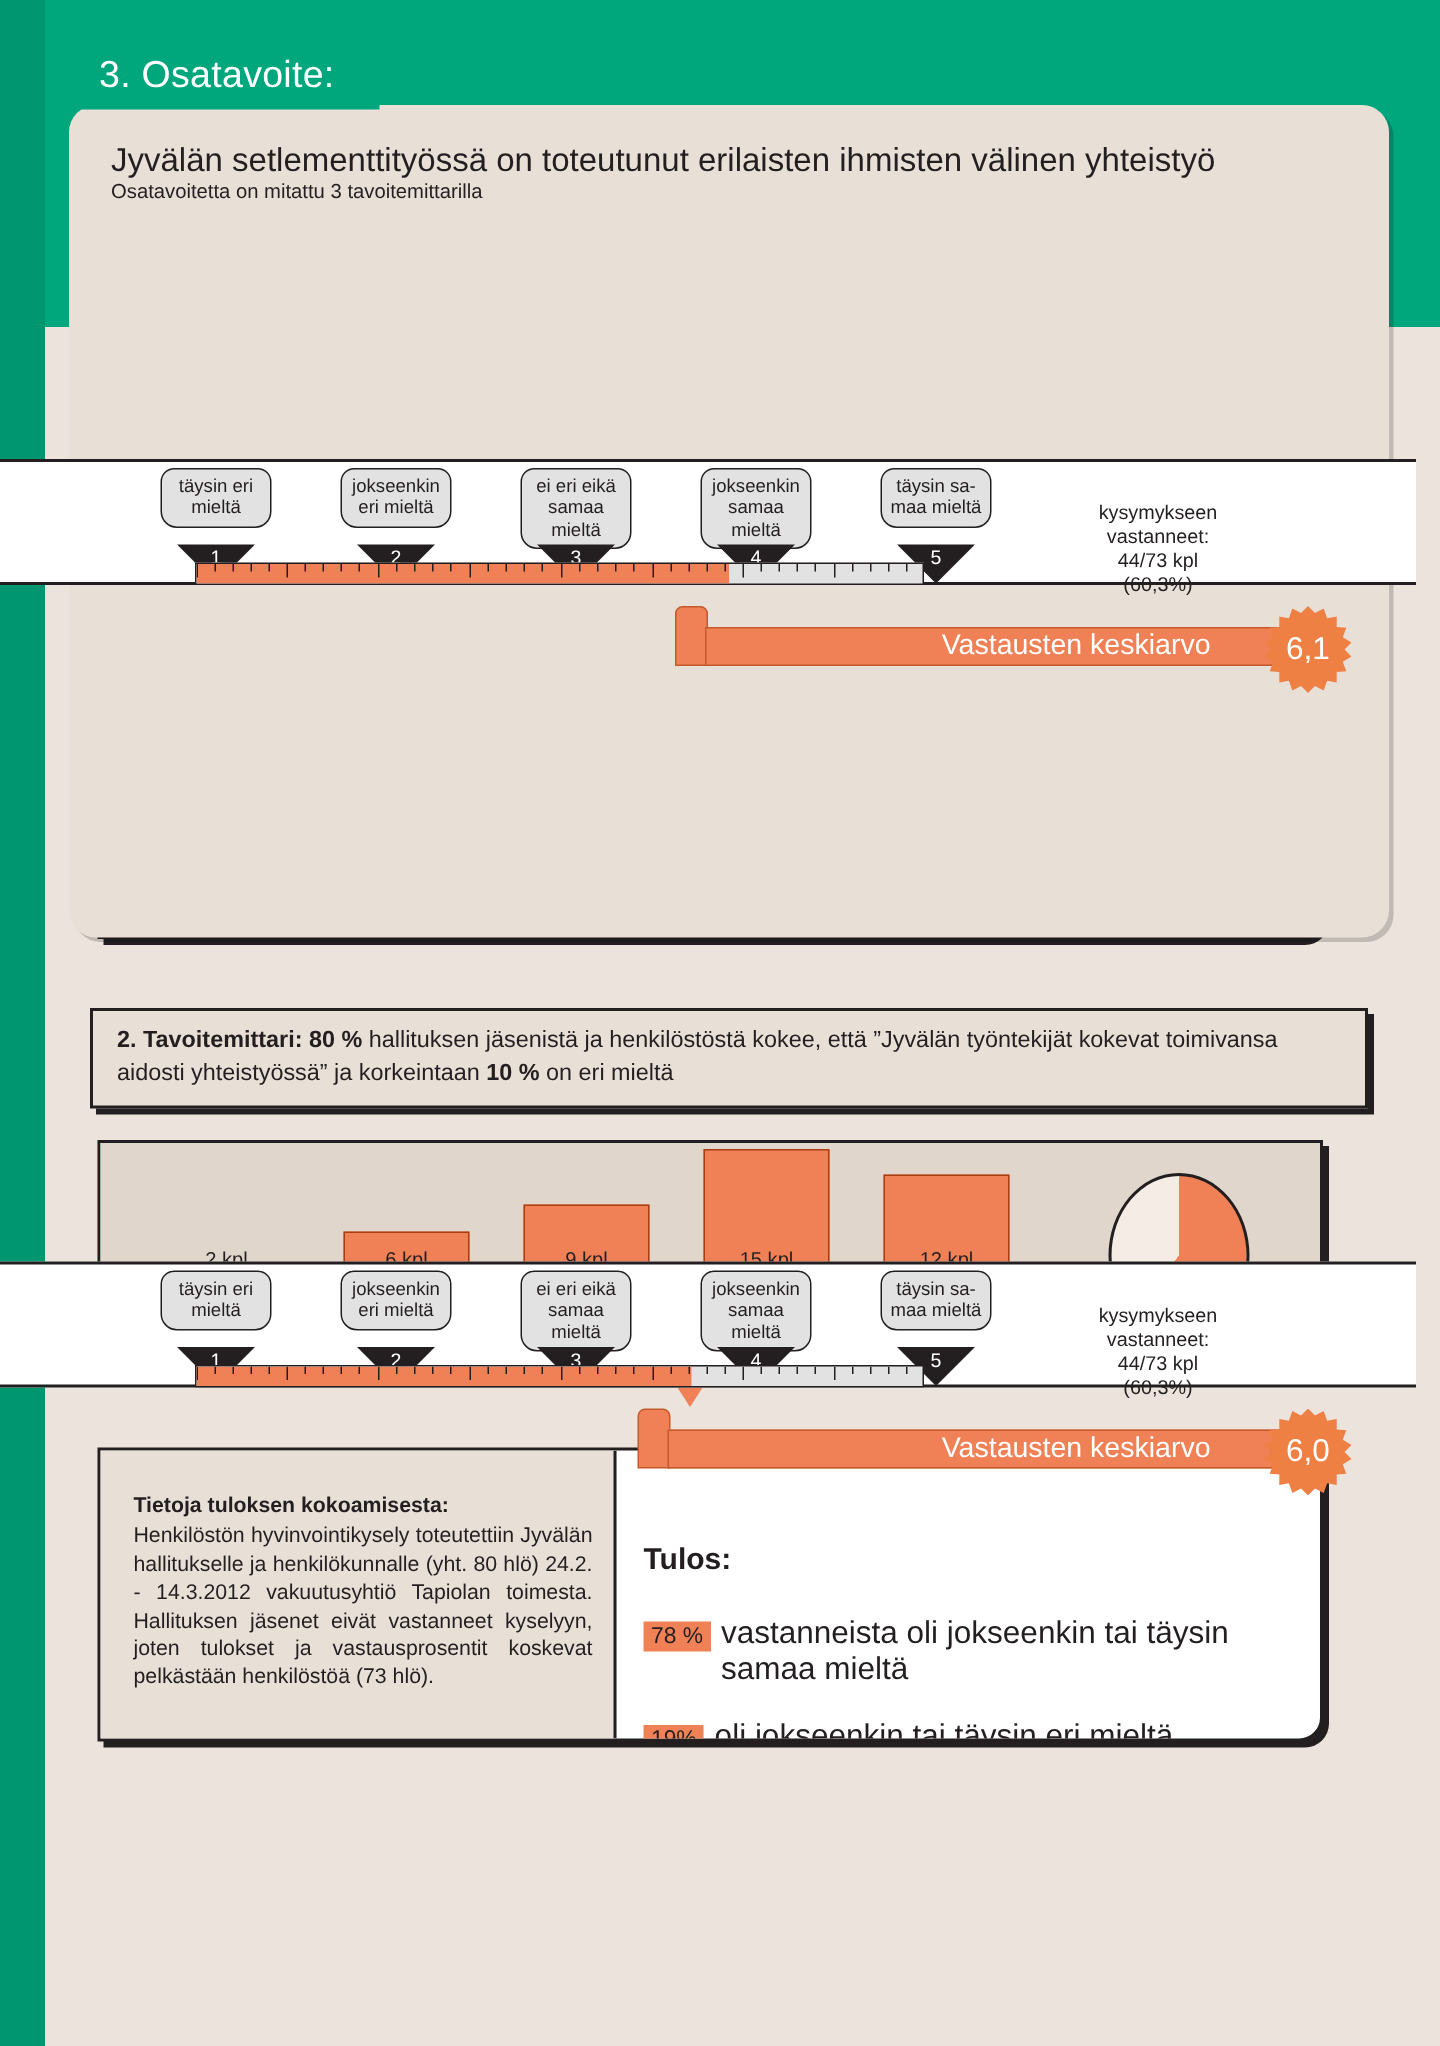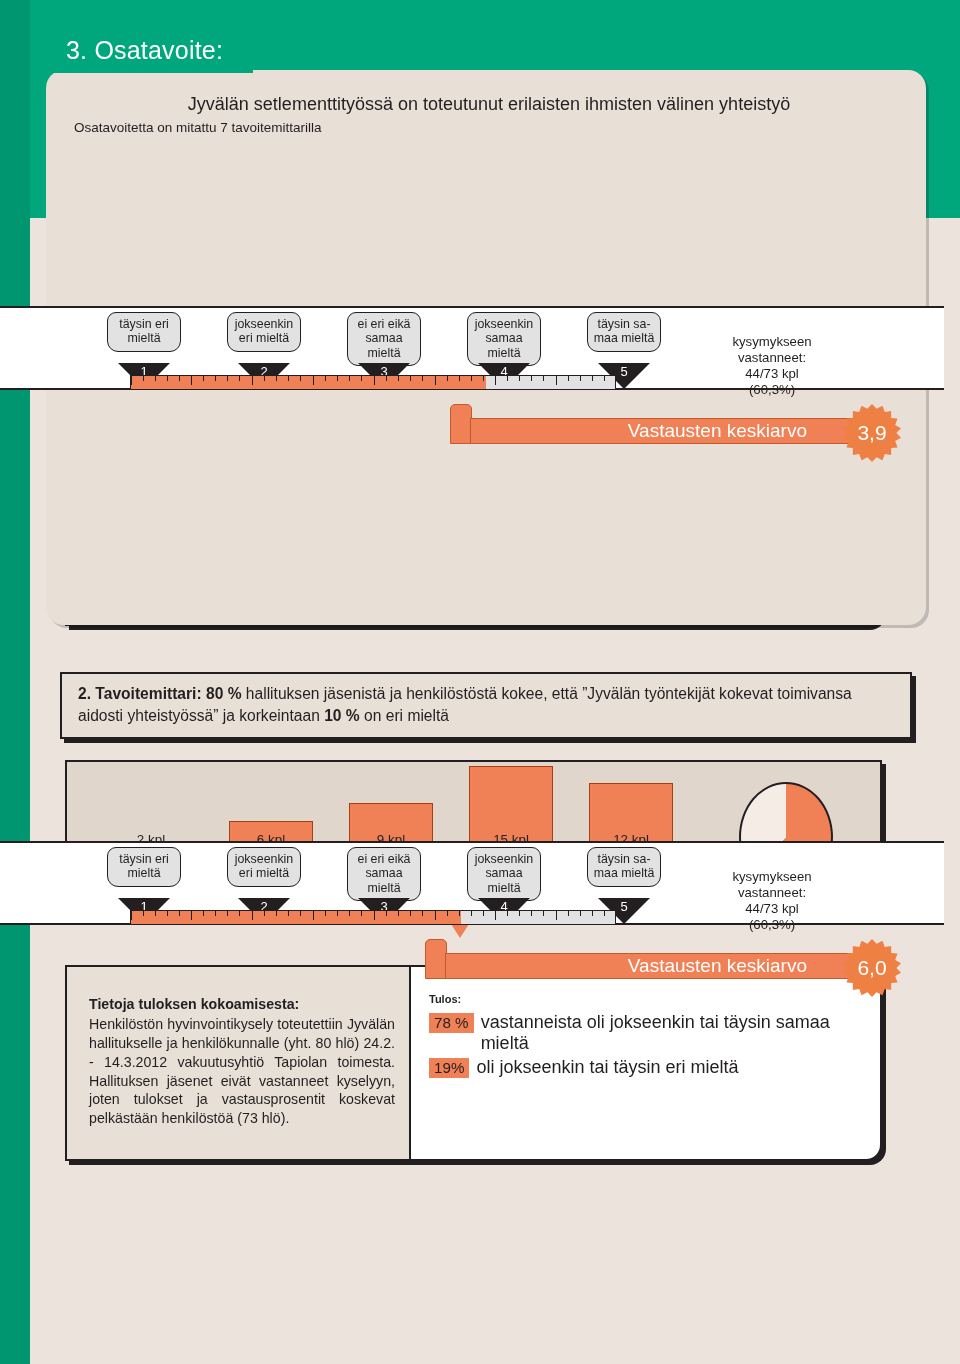--- a/index.html
+++ b/index.html
@@ -47,23 +47,22 @@
     position: absolute; left: 46px; top: 70px;
     width: 880px; height: 555px;
     background: #e8dfd6;
     border-radius: 18px 18px 18px 18px;
     z-index: 5;
     box-shadow: 3px 3px 0 rgba(0,0,0,0.18);
   }
   .panel-title {
     position: absolute; left: 28px; top: 24px;
     width: 830px;
-    font-size: 18px;
-    color: #231f20;
-    text-align: center;
+    font-size: 22px;
+    color: #231f20;
   }
   .panel-sub {
     position: absolute; left: 28px; top: 50px;
     font-size: 13.5px;
     color: #231f20;
   }
   
   .mbox {
     position: absolute;
     background: #e8dfd6;
@@ -237,30 +236,30 @@
     line-height: 1.33;
     color: #231f20;
     text-align: justify;
   }
   .info-left .ttl { font-weight: bold; display: block; margin-bottom: 1px; }
   .info-right {
     position: absolute; left: 344px; top: 0; right: 0; bottom: 0;
     padding: 26px 10px 10px 18px;
     color: #231f20;
   }
-  .res-title { font-weight: bold; font-size: 11px; margin-bottom: 7px; }
+  .res-title { font-weight: bold; font-size: 20px; margin-bottom: 7px; margin-top: 36px; }
   .res-row { display: flex; align-items: baseline; margin-bottom: 3px; }
   .res-pct {
     background: #f08055;
     padding: 1px 5px 2px 5px;
     font-size: 15.2px;
     margin-right: 7px;
     white-space: nowrap;
   }
-  .res-txt { font-size: 18px; }
+  .res-txt { font-size: 21px; margin-top: 18px; }
   .pagenum {
     position: absolute; left: 0; top: 1296px;
     width: 960px; text-align: center;
     font-size: 13px; color: #3b3b3b;
   }
 </style>
 </head>
 <body>
 
 <div id="page">
@@ -268,21 +267,21 @@
   <div class="green-header"></div>
   <div class="green-header-inner"></div>
   <div class="left-stripe"></div>
 
   <div class="tab">
     <span>3. Osatavoite:</span>
   </div>
 
   <div class="panel">
     <div class="panel-title">Jyvälän setlementtityössä on toteutunut erilaisten ihmisten välinen yhteistyö</div>
-    <div class="panel-sub">Osatavoitetta on mitattu 7 tavoitemittarilla</div>
+    <div class="panel-sub">Osatavoitetta on mitattu 3 tavoitemittarilla</div>
   </div>
 
   <div class="mbox" style="left:60px; top:131px; width:852px;">
     <b>1. Tavoitemittari: 80 %</b><span> hallituksen jäsenistä ja henkilöstöstä kokee, että ”Jyvälässä osaamista arvostetaan työtehtävistä riippumatta” ja korkeintaan </span><b>10 %</b><span> on eri mieltä</span>
   </div>
 
   <div class="chart-card" style="left:65px; top:226px; width:817px; height:165px;">
     <div class="chart-plot">
 
       <div class="bar" style="left:42px; bottom:62px; width:84px; height:16px;"></div>
@@ -374,21 +373,21 @@
     <div class="tick minor" style="left:461px;"></div>
       <div class="tick minor" style="left:473px;"></div>
   </div>
   <div class="avg-arrow" style="left:476px; top:389px;"></div>
 
   <div class="avg-stub" style="left:450px; top:404px;"></div>
   <div class="avg-banner" style="left:470px; top:418px; width:420px;">
     <span>Vastausten keskiarvo</span>
   </div>
   <div class="starburst" style="left:843px; top:404px;">
-    <span>3,9</span>
+    <span>6,1</span>
   </div>
 
   <div class="info-card" style="left:65px; top:430px; width:817px; height:196px;">
     <div class="info-left">
       <span class="ttl">Tietoja tuloksen kokoamisesta:</span>
       <span>Henkilöstön hyvinvointikysely toteutettiin Jyvälän hallitukselle ja henkilökunnalle (yht. 80 hlö) 24.2. - 14.3.2012 vakuutusyhtiö Tapiolan toimesta. Hallituksen jäsenet eivät vastanneet kyselyyn, joten tulokset ja vastausprosentit koskevat pelkästään henkilöstöä (73 hlö).</span>
     </div>
     <div class="info-right">
       <div class="res-title">Tulos:</div>
       <div class="res-row">

